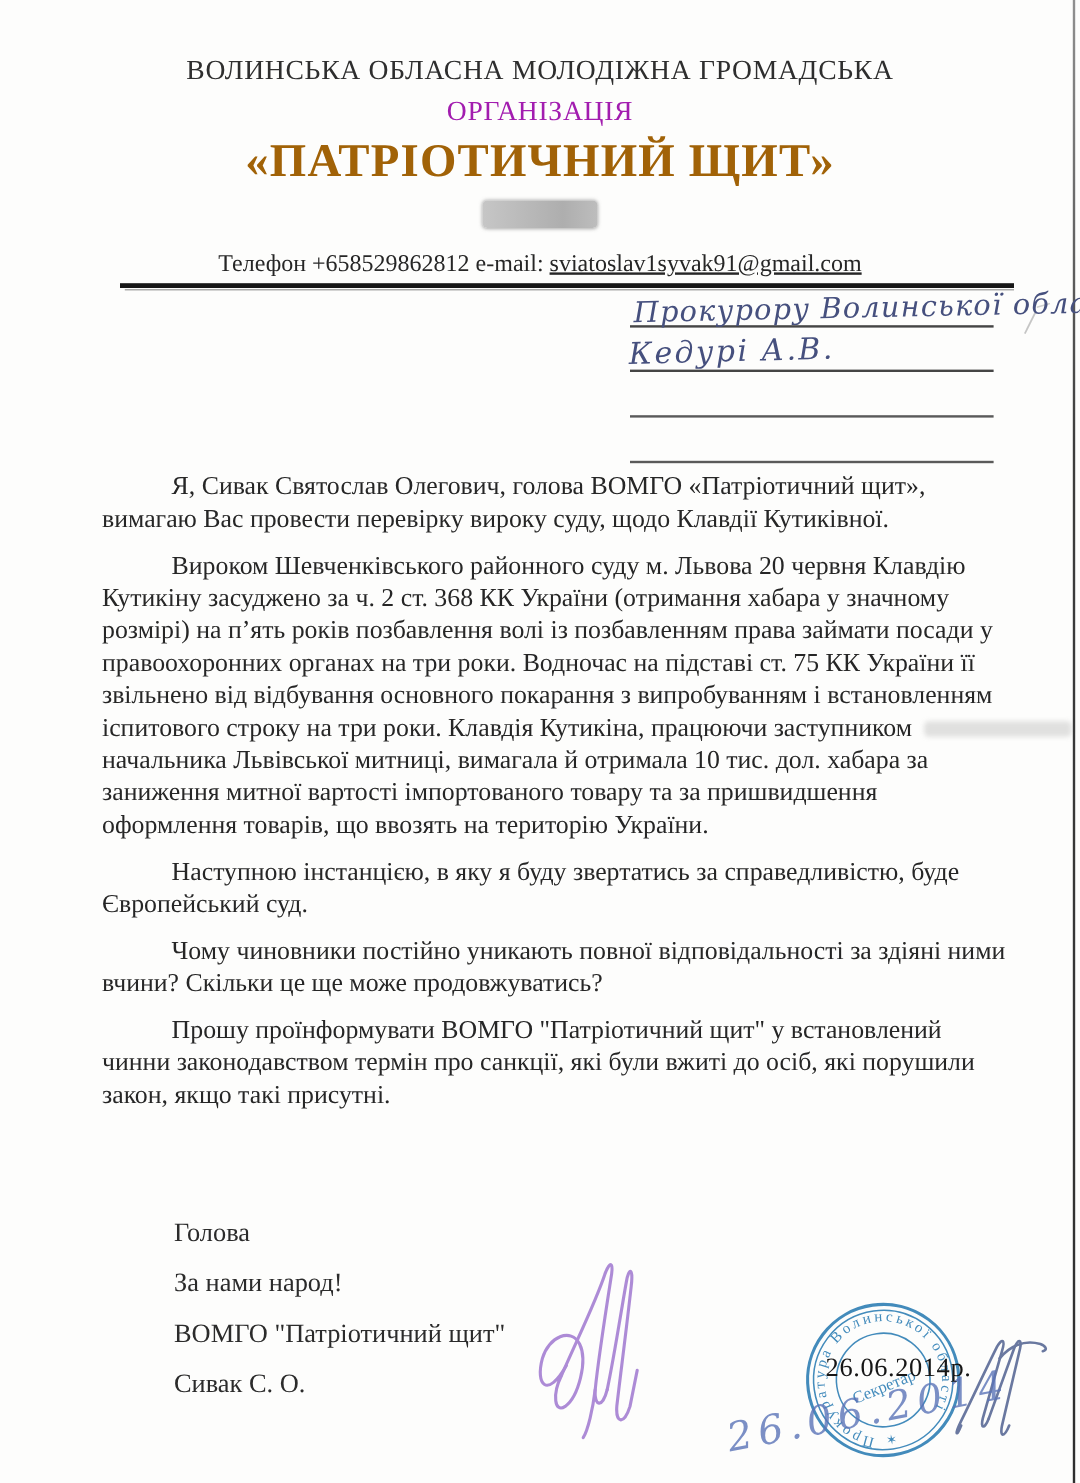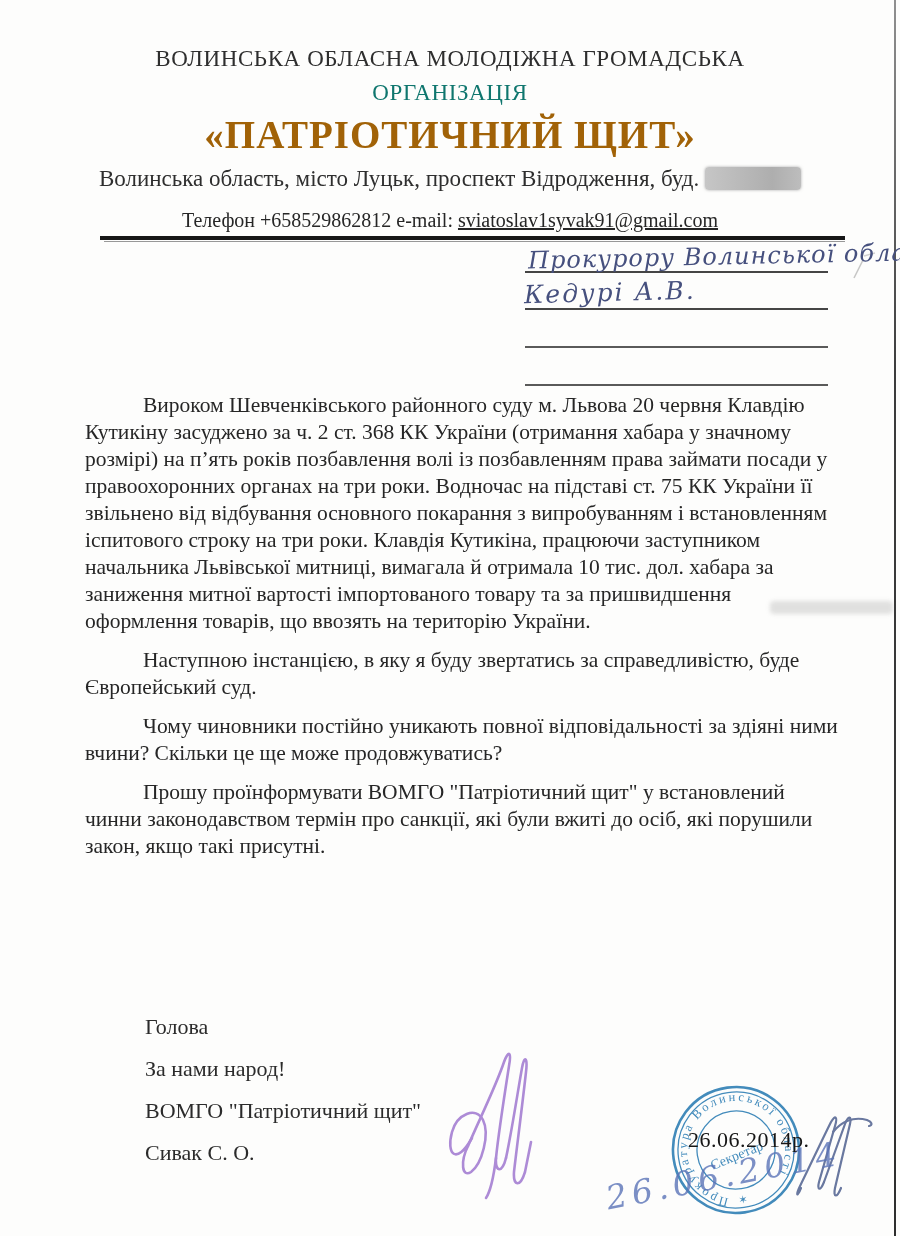--- a/index.html
+++ b/index.html
@@ -4,21 +4,21 @@
 <style>
   html,body{margin:0;padding:0;background:#e8e8e8;}
   .page{
     position:relative;width:900px;height:1236px;margin:0 auto;
     background:#fdfdfc;overflow:hidden;
     font-family:"Liberation Serif", serif;color:#2b2b2b;
   }
   
   .header{position:absolute;left:45px;top:0;width:810px;text-align:center;}
   .org-line1{position:absolute;left:0;top:46px;width:100%;font-size:23px;letter-spacing:.6px;color:#2e2e2e;}
-  .org-line2{position:absolute;left:0;top:80px;width:100%;font-size:23px;letter-spacing:.6px;color:#0f766e;}
+  .org-line2{position:absolute;left:0;top:80px;width:100%;font-size:23px;letter-spacing:.6px;color:#a21caf;}
   .org-title{position:absolute;left:0;top:112px;width:100%;font-size:39px;font-weight:bold;letter-spacing:1px;color:#a16207;}
   .address{position:absolute;left:0;top:166px;width:100%;font-size:23px;color:#2e2e2e;white-space:nowrap;}
   .redacted{display:inline-block;width:96px;height:23px;border-radius:4px;vertical-align:-4px;
     background:linear-gradient(90deg,#c6c6c6,#aeaeae 70%,#bdbdbd);box-shadow:0 0 3px rgba(150,150,150,.8);}
   .contact{position:absolute;left:0;top:209px;width:100%;font-size:20px;color:#262626;}
   .email{text-decoration:underline;}
   .rule{position:absolute;left:100px;top:236px;width:745px;height:4px;background:#171717;}
   .rule-shadow{position:absolute;left:104px;top:241px;width:741px;height:1px;background:#555;opacity:.6;}
   
   .hw{font-family:"DejaVu Serif", serif;font-style:italic;color:#46507e;}
@@ -56,39 +56,39 @@
   <svg class="pencil-mark" width="26" height="30" viewBox="0 0 26 30">
     <path d="M3,26 C7,18 10,12 12,8" stroke="#999" stroke-width="1.5" fill="none"></path>
     <path d="M13,4 L24,1" stroke="#aaa" stroke-width="1.3" fill="none"></path>
   </svg>
 
   <div class="header">
     <div class="org-line1">ВОЛИНСЬКА ОБЛАСНА МОЛОДІЖНА ГРОМАДСЬКА</div>
     <div class="org-line2">ОРГАНІЗАЦІЯ</div>
     <div class="org-title">«ПАТРІОТИЧНИЙ ЩИТ»</div>
     <div class="address">
-      <span>Волинська область, місто Луцьк, проспект Відродження, буд.</span>
       <span class="redacted"></span>
     </div>
     <div class="contact">
       <span>Телефон +658529862812 e-mail:</span>
       <span class="email">sviatoslav1syvak91@gmail.com</span>
     </div>
   </div>
   <div class="rule"></div>
   <div class="rule-shadow"></div>
 
   <div class="blank-line bl1"></div>
   <div class="blank-line bl2"></div>
   <div class="blank-line bl3"></div>
   <div class="blank-line bl4"></div>
   <div class="hw recipient-line1">Прокурору Волинської області</div>
   <div class="hw recipient-line2">Кедурі А.В.</div>
 
   <div class="body-text">
+    <p>Я, Сивак Святослав Олегович, голова ВОМГО «Патріотичний щит», вимагаю Вас провести перевірку вироку суду, щодо Клавдії Кутиківної.</p>
     <p>Вироком Шевченківського районного суду м. Львова 20 червня Клавдію Кутикіну засуджено за ч. 2 ст. 368 КК України (отримання хабара у значному розмірі) на п’ять років позбавлення волі із позбавленням права займати посади у правоохоронних органах на три роки. Водночас на підставі ст. 75 КК України її звільнено від відбування основного покарання з випробуванням і встановленням іспитового строку на три роки. Клавдія Кутикіна, працюючи заступником начальника Львівської митниці, вимагала й отримала 10 тис. дол. хабара за заниження митної вартості імпортованого товару та за пришвидшення оформлення товарів, що ввозять на територію України.</p>
     <p>Наступною інстанцією, в яку я буду звертатись за справедливістю, буде Європейський суд.</p>
     <p>Чому чиновники постійно уникають повної відповідальності за здіяні ними вчини? Скільки це ще може продовжуватись?</p>
     <p>Прошу проїнформувати ВОМГО "Патріотичний щит" у встановлений чинни законодавством термін про санкції, які були вжиті до осіб, які порушили закон, якщо такі присутні.</p>
   </div>
 
   <div class="closing">
     <div>Голова</div>
     <div>За нами народ!</div>
     <div>ВОМГО "Патріотичний щит"</div>

